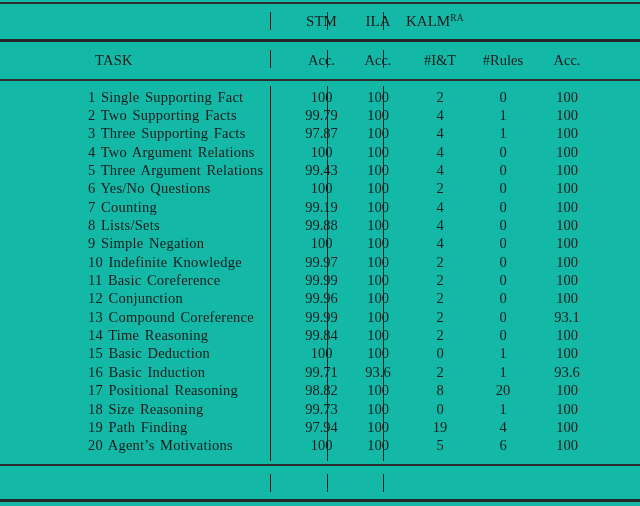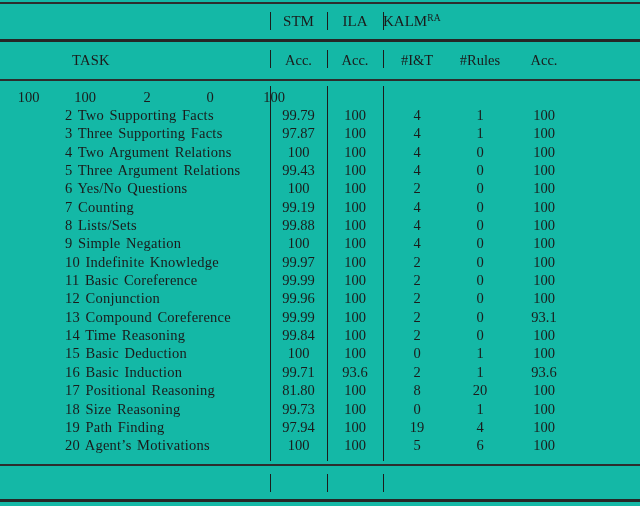--- a/index.html
+++ b/index.html
@@ -21,21 +21,21 @@
   
   .vbar{position:absolute;width:1px;background:#1c1c1c;}
   .vb-l{left:270px;} .vb-m{left:327px;} .vb-r{left:383px;}
   .vb-h1{top:12px;height:18px;}
   .vb-h2{top:50px;height:18px;}
   .vb-body{top:86px;height:375px;}
   .vb-avg{top:474px;height:18px;}
   
   .frow{position:absolute;left:0;right:0;display:flex;align-items:center;font-size:14.5px;}
   .cell{box-sizing:border-box;white-space:nowrap;}
-  .c-task{width:270px;padding-left:65px;letter-spacing:.25px;word-spacing:1.6px;}
+  .c-task{width:270px;padding-left:65px;letter-spacing:.25px;word-spacing:1.6px;margin-left:23px;}
   .c-task-wide{padding-left:72px;}
   .c-stm{width:57px;text-align:center;}
   .c-ila{width:56px;text-align:center;}
   .c-iandt{width:68px;text-align:center;}
   .c-rules{width:58px;text-align:center;}
   .c-acc{width:70px;text-align:center;}
   .c-kalm{width:197px;}
   
   .header1{top:4px;height:35px;font-size:15px;}
   .header2{top:42px;height:37px;}
@@ -81,20 +81,21 @@
     <div class="cell c-task c-task-wide">TASK</div>
     <div class="cell c-stm">Acc.</div>
     <div class="cell c-ila">Acc.</div>
     <div class="cell c-iandt">#I&amp;T</div>
     <div class="cell c-rules">#Rules</div>
     <div class="cell c-acc">Acc.</div>
   </div>
 
   <div class="tbody">
     <div class="trow">
+      <div class="cell c-task">1 Single Supporting Fact</div>
       <div class="cell c-stm">100</div>
       <div class="cell c-ila">100</div>
       <div class="cell c-iandt">2</div>
       <div class="cell c-rules">0</div>
       <div class="cell c-acc">100</div>
     </div>
 
     <div class="trow">
       <div class="cell c-task">2 Two Supporting Facts</div>
       <div class="cell c-stm">99.79</div>
@@ -225,21 +226,21 @@
       <div class="cell c-task">16 Basic Induction</div>
       <div class="cell c-stm">99.71</div>
       <div class="cell c-ila">93.6</div>
       <div class="cell c-iandt">2</div>
       <div class="cell c-rules">1</div>
       <div class="cell c-acc">93.6</div>
     </div>
 
     <div class="trow">
       <div class="cell c-task">17 Positional Reasoning</div>
-      <div class="cell c-stm">81.80</div>
+      <div class="cell c-stm">98.82</div>
       <div class="cell c-ila">100</div>
       <div class="cell c-iandt">8</div>
       <div class="cell c-rules">20</div>
       <div class="cell c-acc">100</div>
     </div>
 
     <div class="trow">
       <div class="cell c-task">18 Size Reasoning</div>
       <div class="cell c-stm">99.73</div>
       <div class="cell c-ila">100</div>

